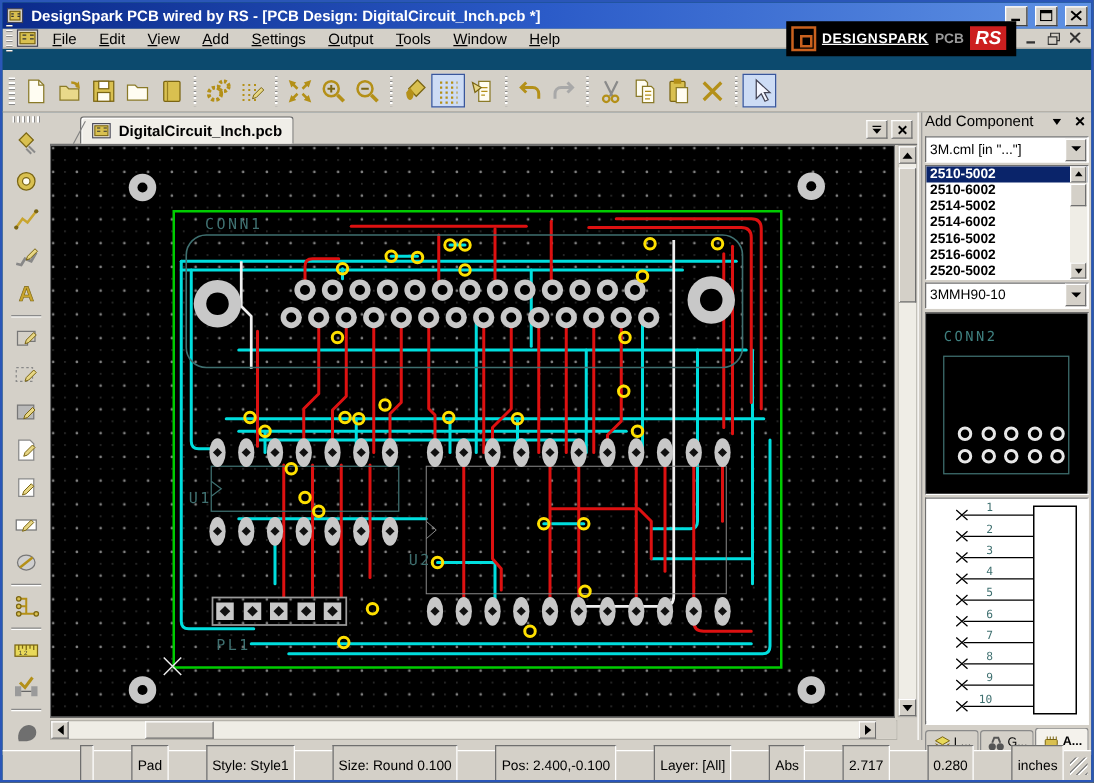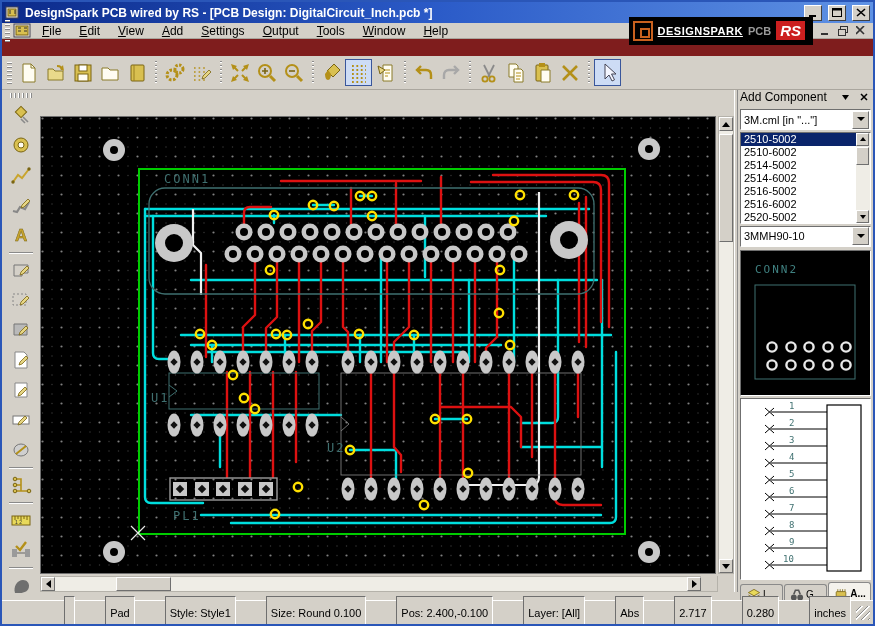--- a/index.html
+++ b/index.html
@@ -1,17 +1,17 @@
 <!DOCTYPE html>
 <html><head>
 <meta charset="utf-8">
 <style>
   html,body{margin:0;padding:0;background:#9c9a92;font-family:"Liberation Sans",sans-serif;}
   *{box-sizing:border-box;}
-  .window{position:relative;width:875px;height:626px;background:#7f1d1d;border:2px solid #2a56b8;overflow:hidden;}
+  .window{position:relative;width:875px;height:626px;background:#0c4a6e;border:2px solid #2a56b8;overflow:hidden;}
 
   
   .titlebar{position:absolute;left:0;top:0;width:100%;height:21px;background:linear-gradient(90deg,#0b2a8a,#2b5bc8,#5f92e4);display:flex;align-items:center;padding:0 3px;gap:4px;}
   .titlebar .title{color:#fff;font-weight:bold;font-size:12px;white-space:nowrap;flex:1;overflow:hidden;}
   .tb-btn{width:18px;height:16px;background:#d4d0c8;border:1px solid;border-color:#fff #404040 #404040 #fff;display:flex;align-items:center;justify-content:center;margin-left:2px;}
   .tb-btn svg{display:block}
 
   
   .menubar{position:absolute;left:0;top:21px;width:100%;height:16px;background:#d4d0c8;display:flex;align-items:center;border-bottom:1px solid #aaa69e;}
   .grip{width:5px;height:22px;margin:0 3px;background:repeating-linear-gradient(180deg,#fff 0 1px,#8a8a8a 1px 2px,transparent 2px 4px);}
@@ -65,21 +65,21 @@
   
   .panel{position:absolute;left:736px;top:0;width:135px;height:514px;background:#d4d0c8;display:flex;flex-direction:column;}
   .panel-title{height:19px;display:flex;align-items:flex-start;font-size:12px;padding:0 2px;gap:3px;}
   .panel-title .pt-label{flex:1;}
   .pt-btn{width:15px;height:14px;display:flex;align-items:center;justify-content:center;font-size:10px;}
   .combo{height:22px;margin:1px 2px;background:#fff;border:1px solid;border-color:#6f6f6f #fff #fff #6f6f6f;display:flex;align-items:center;}
   .combo .cval{flex:1;font-size:11px;padding:0 3px;white-space:nowrap;overflow:hidden;}
   .combo .cbtn{width:17px;height:18px;margin-right:1px;background:#d4d0c8;border:1px solid;border-color:#fff #6f6f6f #6f6f6f #fff;display:flex;align-items:center;justify-content:center;}
   .combo .cbtn .arr.down{border-top:4px solid #000;border-left-width:4px;border-right-width:4px;margin-bottom:-3px;}
   .clist{position:relative;height:95px;margin:1px 2px;background:#fff;border:1px solid;border-color:#6f6f6f #fff #fff #6f6f6f;overflow:hidden;}
-  .crow{height:13px;font-size:11px;padding:0 3px;white-space:nowrap;}
+  .crow{height:13px;font-size:11px;padding:0 3px;white-space:nowrap;font-weight:bold;}
   .crow.sel{background:#0a246a;color:#fff;}
   .list-sb{position:absolute;right:0;top:0;width:14px;height:100%;background:#efede6;}
   .fp-preview{height:146px;margin:2px 2px 1px;background:#000;border:1px solid;border-color:#6f6f6f #fff #fff #6f6f6f;}
   .sch-preview{height:182px;margin:1px 2px;background:#fff;border:1px solid;border-color:#6f6f6f #fff #fff #6f6f6f;}
   .panel-tabs{height:24px;display:flex;align-items:flex-end;padding:0 2px;gap:1px;}
   .ptab{flex:1;height:20px;background:#d4d0c8;border:1px solid #8a8a8a;border-bottom:none;border-top-left-radius:3px;border-top-right-radius:3px;display:flex;align-items:center;justify-content:center;gap:1px;font-size:10px;}
   .ptab.active{background:#f4f2ec;height:22px;font-weight:bold;}
 
   
   .statusbar{position:absolute;left:0;bottom:0;width:871px;height:24px;background:#d4d0c8;border-top:1px solid #fff;display:flex;align-items:center;gap:3px;padding:0 3px 0 35px;font-size:11px;}
@@ -394,20 +394,44 @@
         </span>
       <span class="lsep"></span>
       <span class="ltbtn">
           <svg width="24" height="24" viewBox="0 0 24 24">
             <path d="M6 20c-2-6 2-13 8-13 4 0 6 3 6 6 0 5-5 7-9 7z" fill="#6f6f6f"></path>
           </svg>
         </span>
     </div>
 
     <div class="docarea">
+      <div class="tabbar">
+        <span class="tabslant"></span>
+        <span class="doc-tab">
+          <svg width="18" height="14" viewBox="0 0 20 16">
+              <rect x="1" y="1" width="16" height="13" fill="#e8e4da" stroke="#445"></rect>
+              <rect x="3" y="3" width="12" height="9" fill="#d9c050" stroke="#7a6513"></rect>
+              <path d="M5 5h3M5 8h3M11 5h3M11 8h3" stroke="#333"></path>
+            </svg>
+          <span>DigitalCircuit_Inch.pcb</span>
+        </span>
+        <span class="tabbar-ctrls">
+          <span class="small-ctl">
+              <svg width="9" height="8">
+                <path d="M1 1h7" stroke="#000"></path>
+                <path d="M1 3l3.5 4L8 3z" fill="#000"></path>
+              </svg>
+            </span>
+          <span class="small-ctl">
+              <svg width="8" height="8">
+                <path d="M1 1l6 6M7 1L1 7" stroke="#000" stroke-width="1.5"></path>
+              </svg>
+            </span>
+        </span>
+      </div>
 
       <div class="canvas-wrap">
         <svg width="674" height="456" viewBox="0 0 674 456">
           <defs>
             <pattern id="grid" width="19" height="19" patternUnits="userSpaceOnUse">
               <circle cx="1.5" cy="1.5" r="1.1" fill="#808080"></circle>
               <circle cx="11" cy="1.5" r="0.7" fill="#383838"></circle>
               <circle cx="1.5" cy="11" r="0.7" fill="#383838"></circle>
               <circle cx="11" cy="11" r="0.7" fill="#383838"></circle>
             </pattern>

